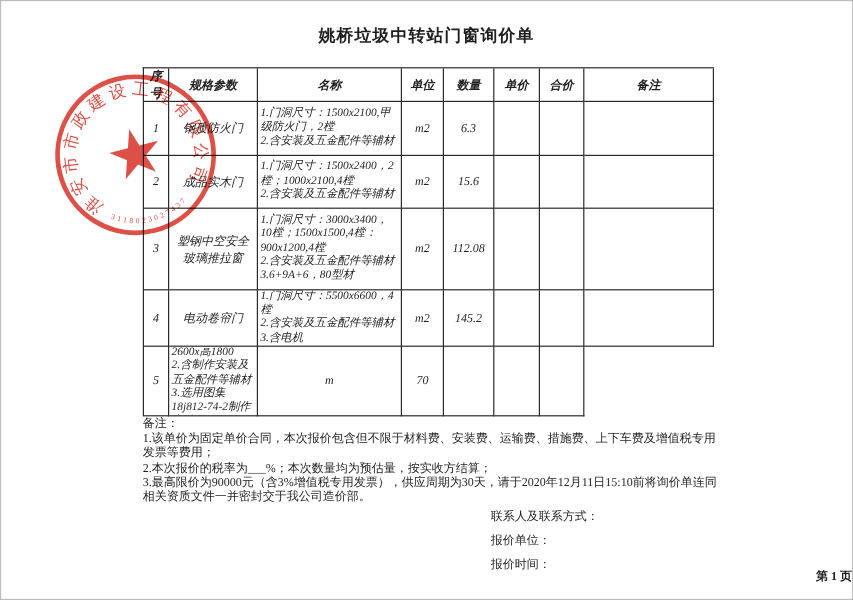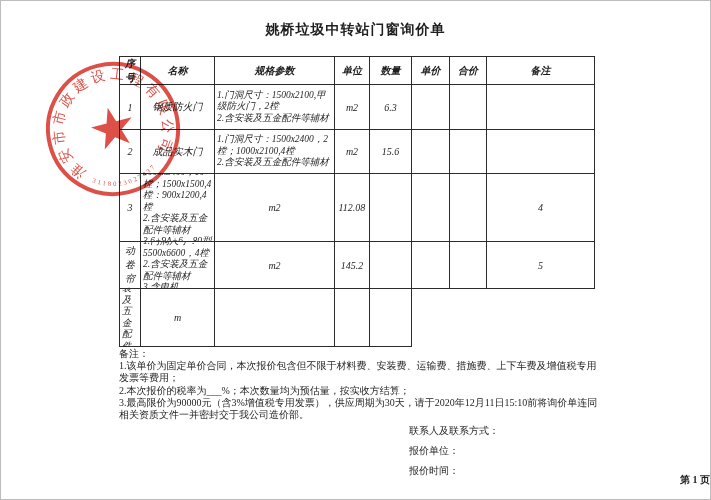--- a/index.html
+++ b/index.html
@@ -75,22 +75,22 @@
 </head>
 <body>
 
 <div class="page">
 
   <div class="title">姚桥垃圾中转站门窗询价单</div>
 
   <div class="tbl">
 
     <div class="c h">序号</div>
+    <div class="c h">规格参数</div>
     <div class="c h">名称</div>
-    <div class="c h">规格参数</div>
     <div class="c h">单位</div>
     <div class="c h">数量</div>
     <div class="c h">单价</div>
     <div class="c h">合价</div>
     <div class="c h">备注</div>
 
     <div class="c">1</div>
     <div class="c">钢质防火门</div>
     <div class="spec">1.门洞尺寸：1500x2100,甲级防火门，2樘
 2.含安装及五金配件等辅材</div>
@@ -104,20 +104,21 @@
     <div class="c">成品实木门</div>
     <div class="spec">1.门洞尺寸：1500x2400，2樘；1000x2100,4樘
 2.含安装及五金配件等辅材</div>
     <div class="c">m2</div>
     <div class="c">15.6</div>
     <div class="c"></div>
     <div class="c"></div>
     <div class="c"></div>
 
     <div class="c">3</div>
+    <div class="c">塑钢中空安全玻璃推拉窗</div>
     <div class="spec">1.门洞尺寸：3000x3400，10樘；1500x1500,4樘：900x1200,4樘
 2.含安装及五金配件等辅材
 3.6+9A+6，80型材</div>
     <div class="c">m2</div>
     <div class="c">112.08</div>
     <div class="c"></div>
     <div class="c"></div>
     <div class="c"></div>
 
     <div class="c">4</div>
@@ -129,20 +130,21 @@
     <div class="c">145.2</div>
     <div class="c"></div>
     <div class="c"></div>
     <div class="c"></div>
 
     <div class="c">5</div>
     <div class="spec">1.洞口尺寸：长2600x高1800
 2.含制作安装及五金配件等辅材
 3.选用图集18j812-74-2制作方法</div>
     <div class="c">m</div>
+    <div class="c">70</div>
     <div class="c"></div>
     <div class="c"></div>
     <div class="c"></div>
   </div>
 
   <div class="stamp">
     <svg viewBox="0 0 170 170">
       <defs>
         <path id="arcTop" d="M 85,135 A 50,50 0 1 1 85,35 A 50,50 0 1 1 85,135"></path>
         <path id="arcBottom" d="M 85,28 A 57,57 0 1 0 85,142 A 57,57 0 1 0 85,28"></path>

